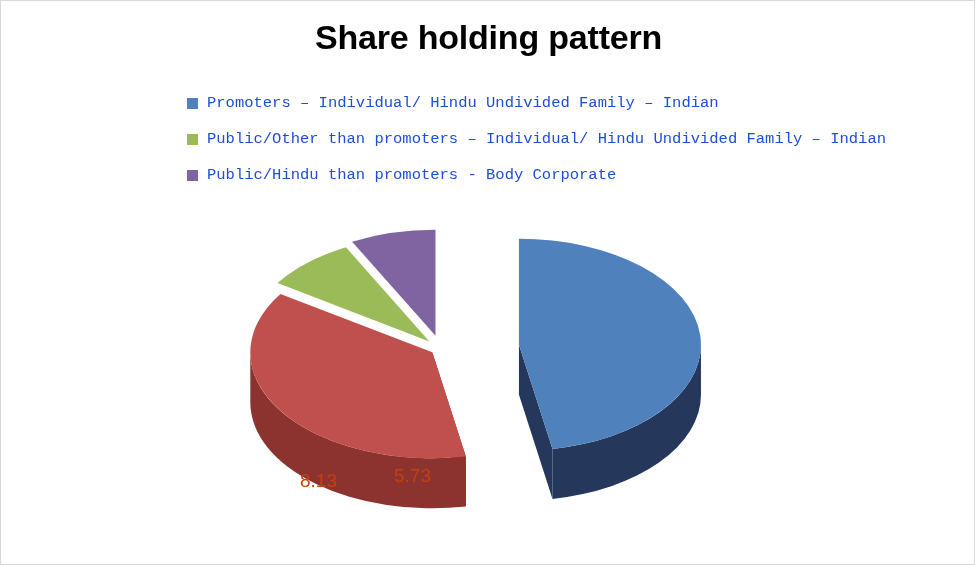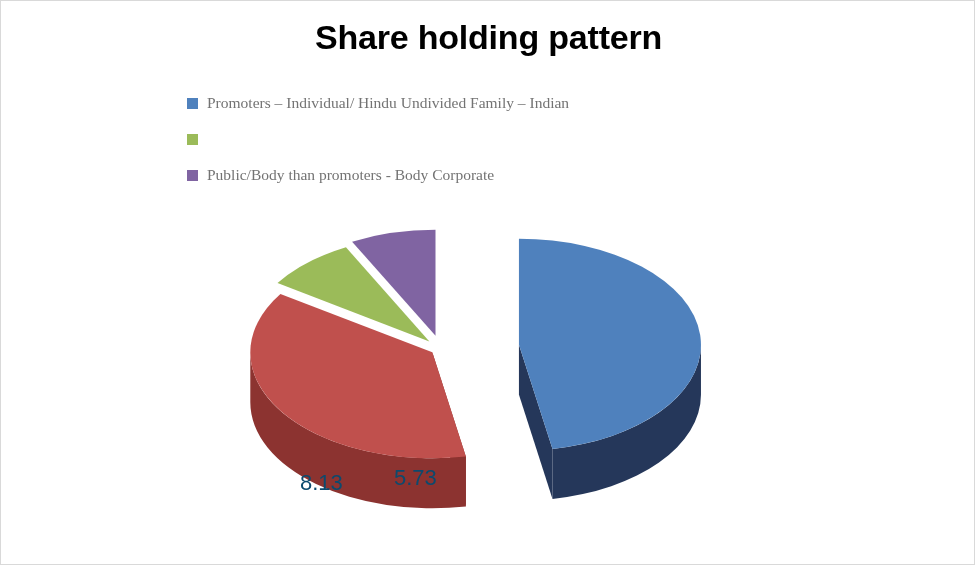--- a/index.html
+++ b/index.html
@@ -43,35 +43,35 @@
     height: 36px;
   }
   .legend-swatch {
     width: 11px;
     height: 11px;
     flex: 0 0 11px;
     margin-right: 9px;
   }
   .legend-label {
     font-size: 15.5px;
-    color: #737373;
+    color: #1d4ed8;
     white-space: nowrap;
-    font-family: Liberation Serif, serif;
+    font-family: Liberation Mono, monospace;
   }
   #pie-area {
     position: absolute;
     left: 0;
     top: 228px;
     width: 975px;
     height: 320px;
   }
   .data-label {
     position: absolute;
-    font-size: 22px;
-    color: #0c4a6e;
+    font-size: 19px;
+    color: #c2410c;
     white-space: nowrap;
     font-family: "Liberation Sans", sans-serif;
     text-align: center;
   }
   #label-2 { left: 299px; top: 241px; }
   #label-3 { left: 393px; top: 236px; }
 </style>
 </head>
 <body>
 
@@ -79,24 +79,25 @@
 
   <div id="chart-title">Share holding pattern</div>
 
   <div id="legend">
     <div class="legend-row">
       <span class="legend-swatch" id="sw0" style="background: rgb(79, 129, 189);"></span>
       <span class="legend-label">Promoters – Individual/ Hindu Undivided Family – Indian</span>
     </div>
     <div class="legend-row">
       <span class="legend-swatch" id="sw2" style="background: rgb(155, 187, 89);"></span>
+      <span class="legend-label">Public/Other than promoters – Individual/ Hindu Undivided Family – Indian</span>
     </div>
     <div class="legend-row">
       <span class="legend-swatch" id="sw3" style="background: rgb(128, 100, 162);"></span>
-      <span class="legend-label">Public/Body than promoters - Body Corporate</span>
+      <span class="legend-label">Public/Hindu than promoters - Body Corporate</span>
     </div>
   </div>
 
   <div id="pie-area">
     <svg width="975" height="320" viewBox="0 0 975 320">
       <g id="pie-slices">
           <path d="M 434.5273878171335 106.86922134662534 L 351.08704303509063 12.665614461333547 A 182 106 0 0 1 434.5273878171336 0.8692213466253378 Z" fill="#8064a2" shape-rendering="geometricPrecision"></path>
           <path d="M 428.3747415565054 112.45969694234688 L 276.5094137108564 54.04079728968057 A 182 106 0 0 1 344.9343967744625 18.25609005705509 Z" fill="#9bbb59" shape-rendering="geometricPrecision"></path>
           <path d="M 517.9639803505793 115.77967150975351 L 551.505569988924 219.96400579178572 L 551.505569988924 269.9640057917857 L 517.9639803505793 165.7796715097535 Z" fill="#25375a" shape-rendering="geometricPrecision"></path>
           <path d="M 699.9639803505793 115.77967150975351 A 182 106 0 0 1 551.505569988924 219.96400579178572 L 551.505569988924 269.9640057917857 A 182 106 0 0 0 699.9639803505793 165.7796715097535 Z" fill="#25375a" shape-rendering="geometricPrecision"></path>

